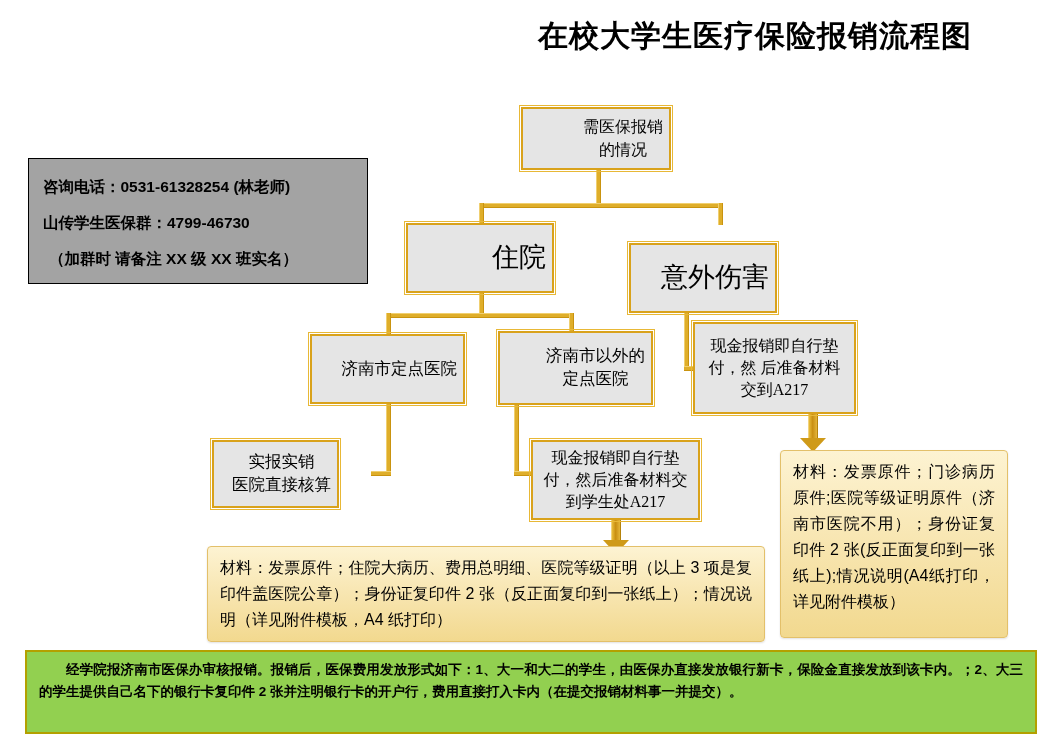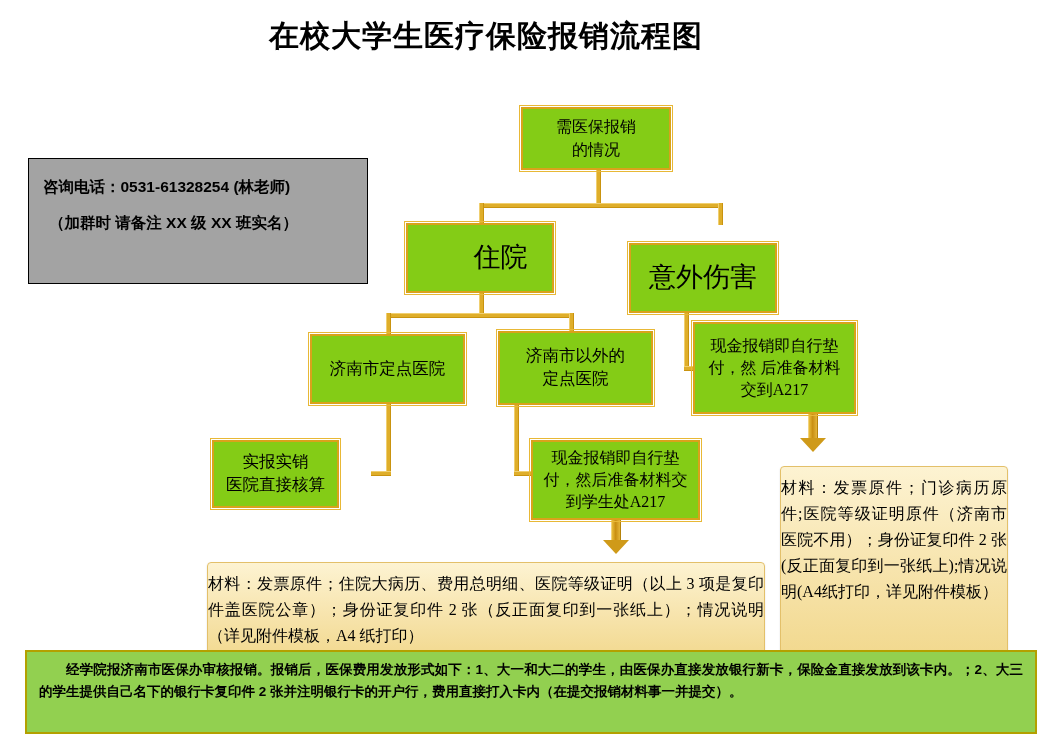--- a/index.html
+++ b/index.html
@@ -19,21 +19,21 @@
     width: 1061px;
     height: 743px;
   }
 
   
   .title {
     position: absolute;
     left: 0;
     top: 16px;
     width: 972px;
-    text-align: center;
+    text-align: right;
     font-family: "Liberation Serif", "DejaVu Serif", serif;
     font-size: 30px;
     font-weight: bold;
     color: #000000;
     letter-spacing: 1px;
   }
 
   
   .contact-box {
     position: absolute;
@@ -53,27 +53,27 @@
     color: #000000;
     line-height: 36px;
     white-space: nowrap;
   }
   .contact-line.indent { padding-left: 6px; }
 
   
   .fbox {
     position: absolute;
     box-sizing: border-box;
-    background: #84cc16;
+    background: #e5e5e5;
     border: 2px solid #d9a21b;
     outline: 1.5px solid #e8b836;
     outline-offset: 1.5px;
     display: flex;
     align-items: center;
-    justify-content: center;
+    justify-content: flex-end;
     text-align: center;
     color: #000000;
     font-family: "Liberation Serif", "DejaVu Serif", serif;
     z-index: 5;
   }
   .fbox .txt {
     padding: 0 6px;
     line-height: 1.38;
   }
 
@@ -82,25 +82,24 @@
   .size-lg  { font-size: 27px; }
 
   
   .note {
     position: absolute;
     box-sizing: border-box;
     border: 1px solid #e3c06a;
     border-radius: 4px;
     background: linear-gradient(180deg, #fdf3d2 0%, #f7e4ad 55%, #f2d98f 100%);
     color: #000000;
-    font-family: Liberation Serif, serif;
+    font-family: Liberation Sans, sans-serif;
     z-index: 6;
-    padding: 8px 0;
+    padding: 8px 12px;
     box-shadow: 0 1px 2px rgba(0,0,0,0.12);
-    margin-top: 16px;
   }
   .note .txt {
     font-size: 16px;
     line-height: 1.62;
     text-align: justify;
   }
 
   
   .green-bar {
     position: absolute;
@@ -170,20 +169,21 @@
 </style>
 </head>
 <body>
 
 <div id="canvas">
 
   <div class="title">在校大学生医疗保险报销流程图</div>
 
   <div class="contact-box">
     <div class="contact-line">咨询电话：0531-61328254 (林老师)</div>
+    <div class="contact-line">山传学生医保群：4799-46730</div>
     <div class="contact-line indent">（加群时 请备注 XX 级 XX 班实名）</div>
   </div>
 
   <div class="conn v" style="left:596px; top:170px; height:34px;"></div>
 
   <div class="conn h" style="left:479px; top:203px; width:244px;"></div>
 
   <div class="conn v" style="left:479px; top:203px; height:22px;"></div>
 
   <div class="conn v" style="left:718px; top:203px; height:22px;"></div>

